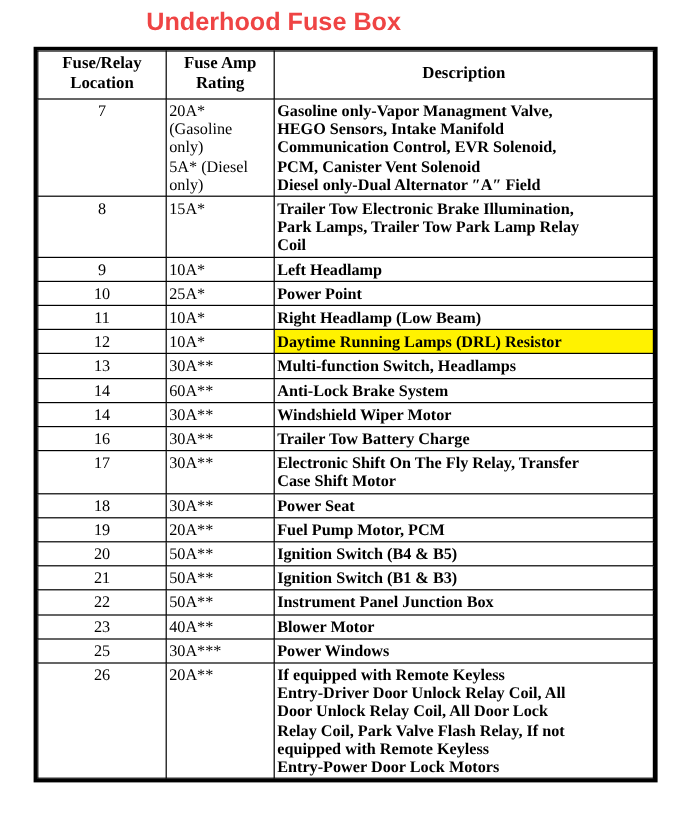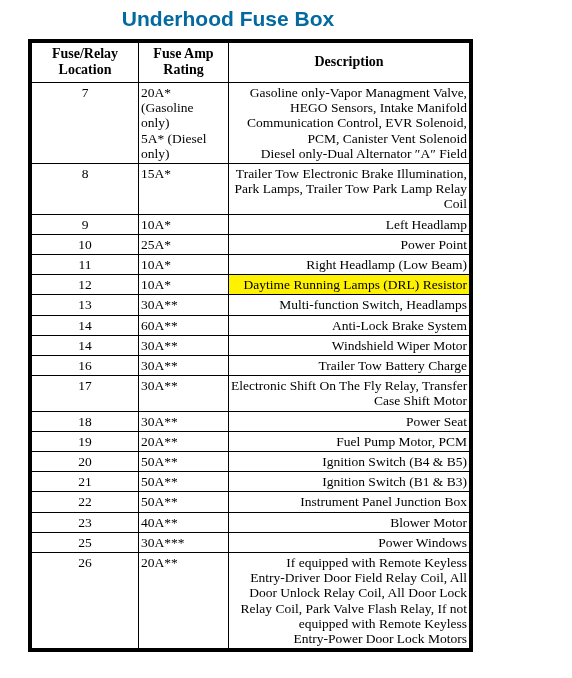--- a/index.html
+++ b/index.html
@@ -25,30 +25,30 @@
   #title {
     position: absolute;
     left: 0;
     top: 6px;
     width: 456px;
     text-align: center;
     font-family: "Liberation Sans", "DejaVu Sans", sans-serif;
     font-weight: bold;
     font-size: 21px;
     line-height: 25px;
-    color: #0369a1;
+    color: #ef4444;
     letter-spacing: 0px;
   }
 
   
   #fuse-table-wrap {
     position: absolute;
     left: 28px;
     top: 39px;
-    width: 445px;
+    width: 520px;
     border: 3px solid #000000;
     box-sizing: border-box;
     background: #22c55e;
   }
   table.fuse-table {
     border-collapse: collapse;
     width: 100%;
     table-layout: fixed;
     background: #ffffff;
   }
@@ -79,21 +79,21 @@
   .hdr-l2 { display: block; }
 
   
   table.fuse-table tbody td {
     font-size: 13.5px;
     line-height: 15.2px;
     padding: 2px 2px 2px 2px;
   }
   td.loc  { text-align: center; }
   td.amp  { text-align: left; }
-  td.desc { text-align: right; padding-left: 5px; padding-right: 3px; }
+  td.desc { text-align: left; padding-left: 5px; padding-right: 3px; font-weight: bold; }
 
   td.desc.highlight {
     background: #FFF200;
   }
 
   .line { display: block; white-space: pre; }
 </style>
 </head>
 <body>
 
@@ -297,21 +297,21 @@
               <span class="line">Power Windows</span>
             </td>
           </tr>
           <tr>
             <td class="loc">26</td>
             <td class="amp">
               <span class="line">20A**</span>
             </td>
             <td class="desc">
               <span class="line">If equipped with Remote Keyless</span>
-              <span class="line">Entry-Driver Door Field Relay Coil, All</span>
+              <span class="line">Entry-Driver Door Unlock Relay Coil, All</span>
               <span class="line">Door Unlock Relay Coil, All Door Lock</span>
               <span class="line">Relay Coil, Park Valve Flash Relay, If not</span>
               <span class="line">equipped with Remote Keyless</span>
               <span class="line">Entry-Power Door Lock Motors</span>
             </td>
           </tr>
         </tbody>
     </table>
   </div>
 

